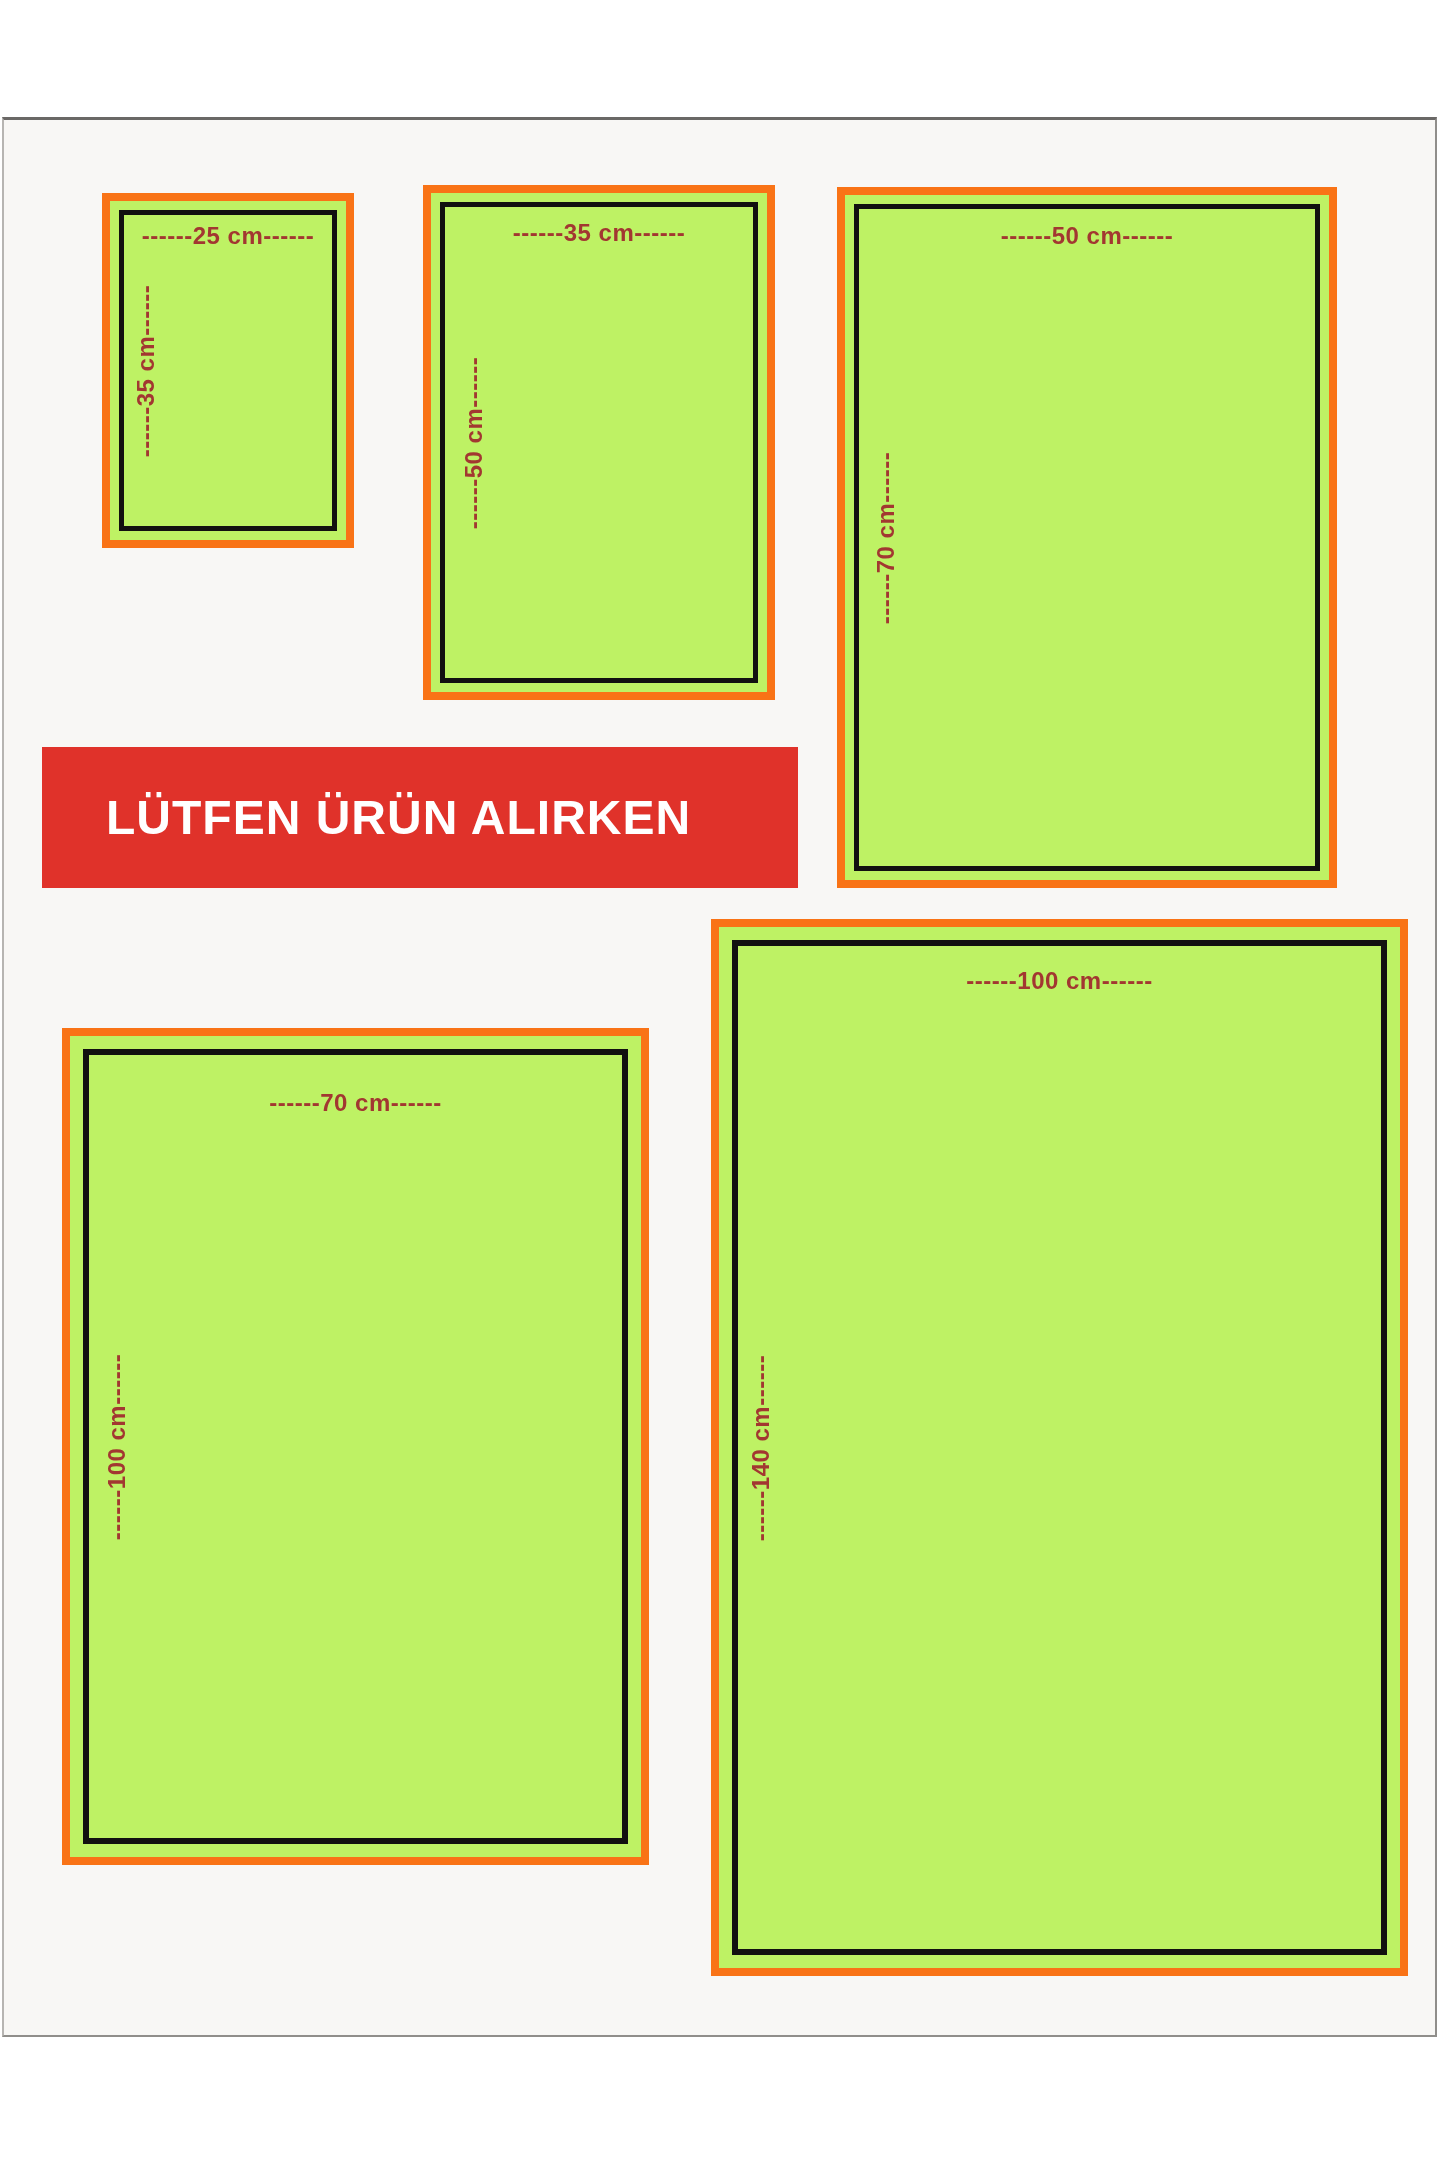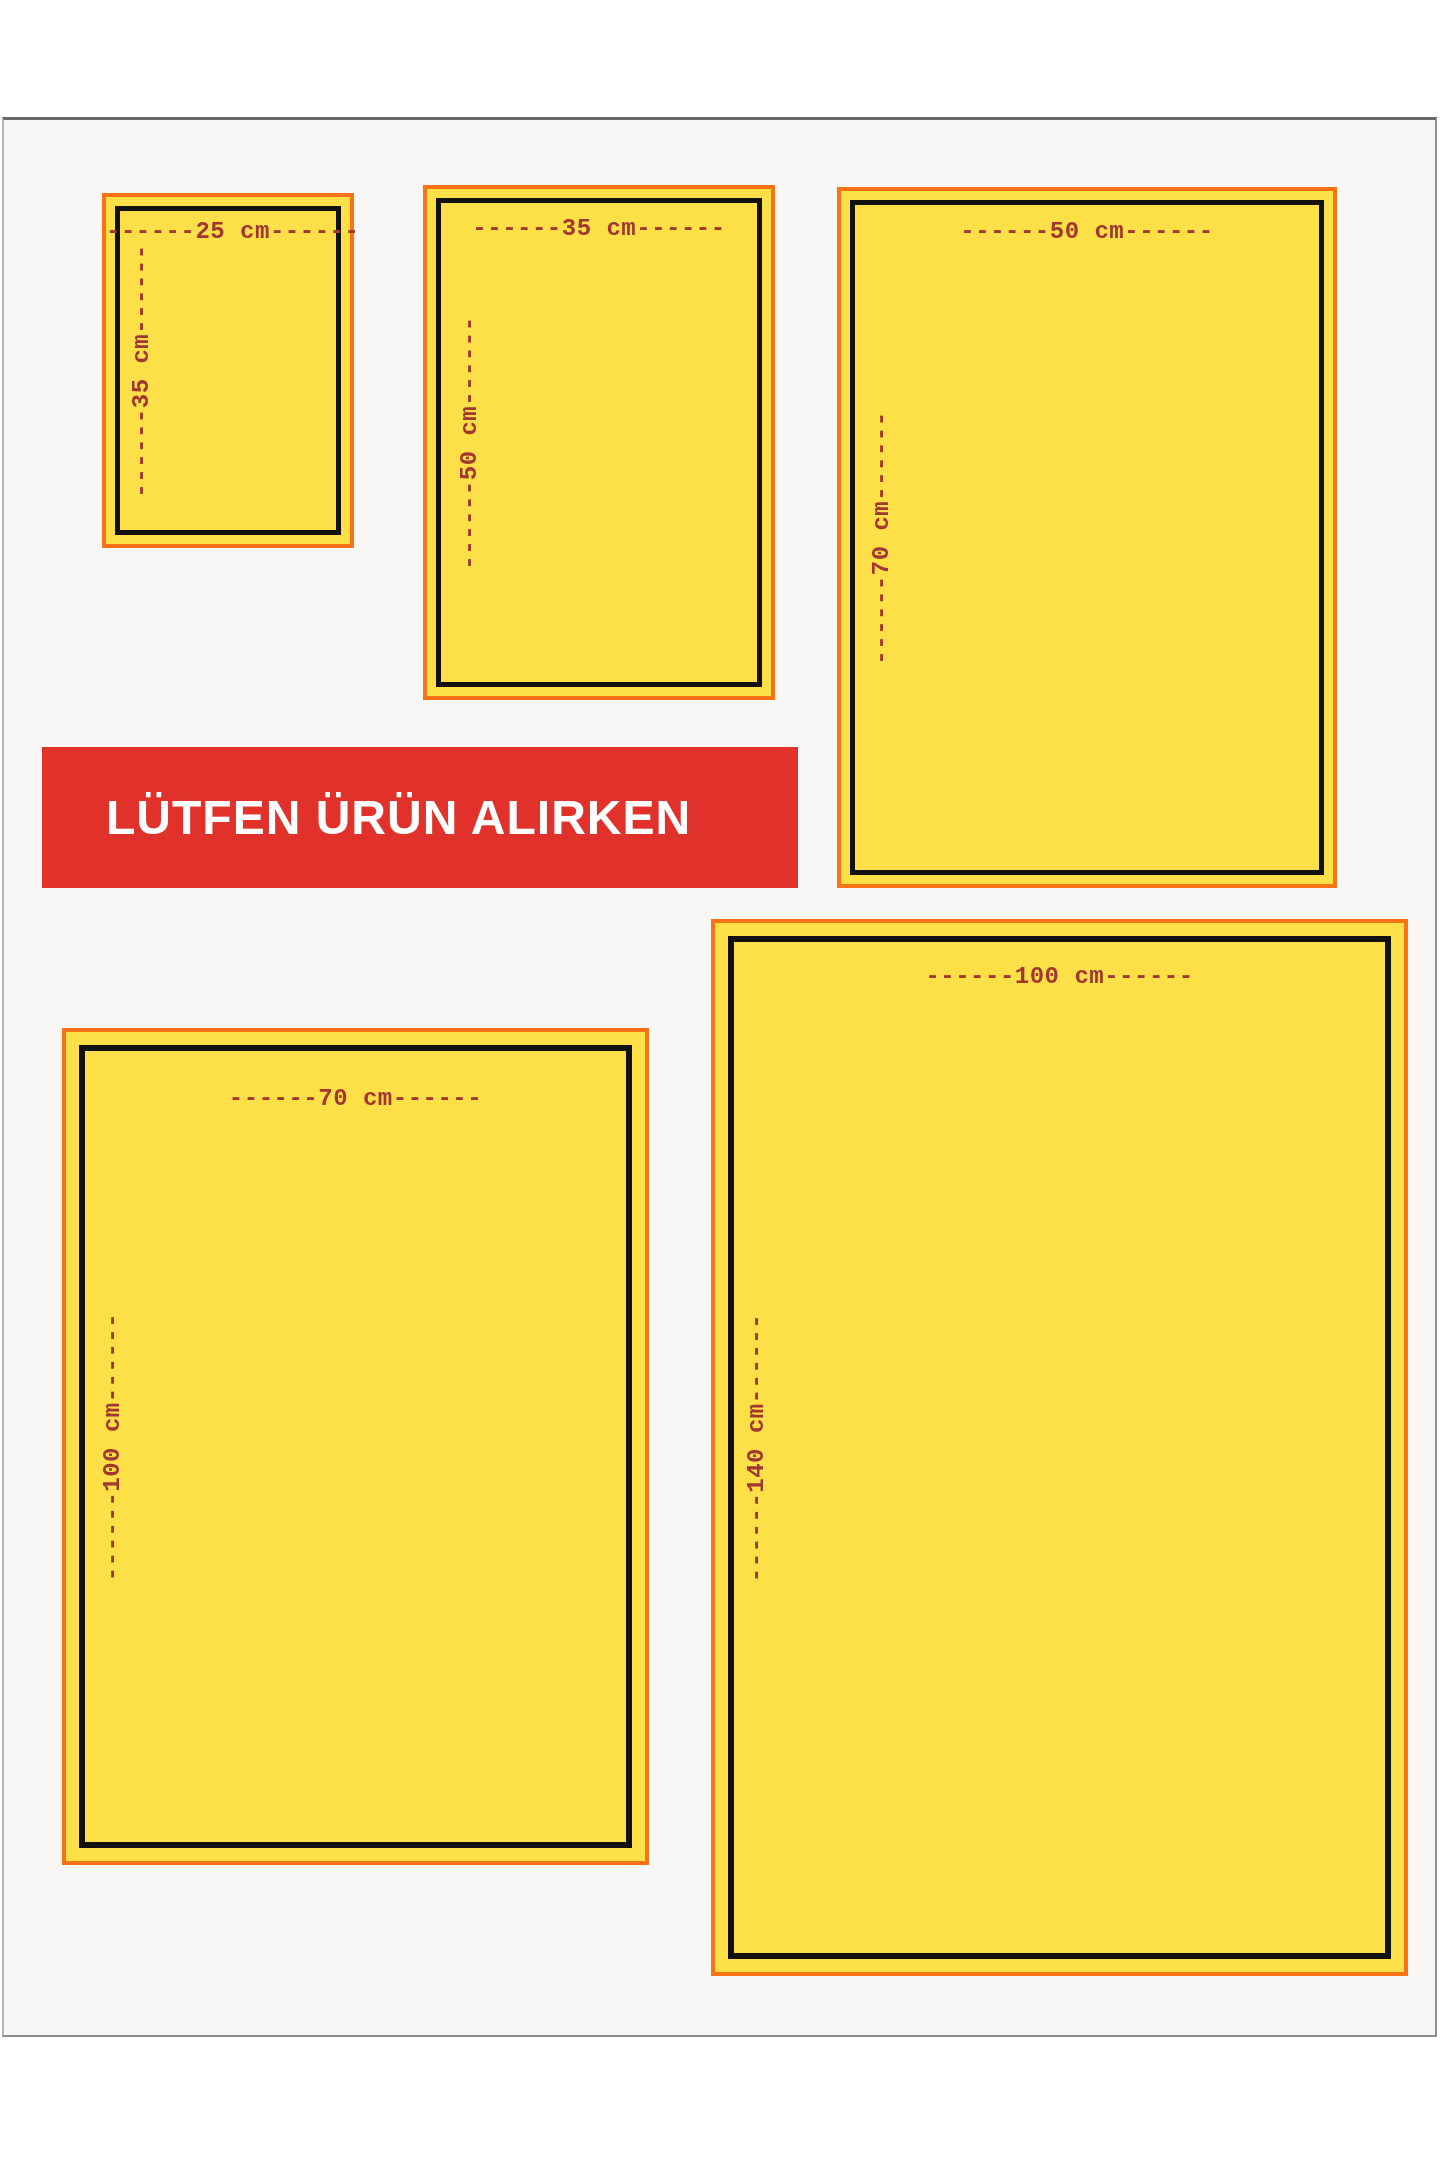--- a/index.html
+++ b/index.html
@@ -10,21 +10,21 @@
   .frame{
     position:absolute;left:2px;top:117px;width:1435px;height:1920px;
     background:#f8f7f5;box-sizing:border-box;
     border-top:3px solid #6a6866;
     border-left:2px solid #b7b5b2;
     border-right:2px solid #908e8b;
     border-bottom:2px solid #908e8b;
   }
   .sizebox{
     position:absolute;box-sizing:border-box;
-    background:#fde047;border:4px solid #f97316;font-family:Liberation Mono, monospace;
+    background:#bef264;border:8px solid #f97316;
   }
   .sizebox .inner{
     position:absolute;box-sizing:border-box;
     border:5px solid #121110;
   }
   .sizebox.small .inner{left:9px;right:9px;top:9px;bottom:9px;}
   .sizebox.big .inner{left:13px;right:13px;top:13px;bottom:13px;border-width:6px;}
   .toplabel{
     position:absolute;left:0;width:100%;text-align:center;
     font-size:24px;font-weight:bold;color:#a23731;

